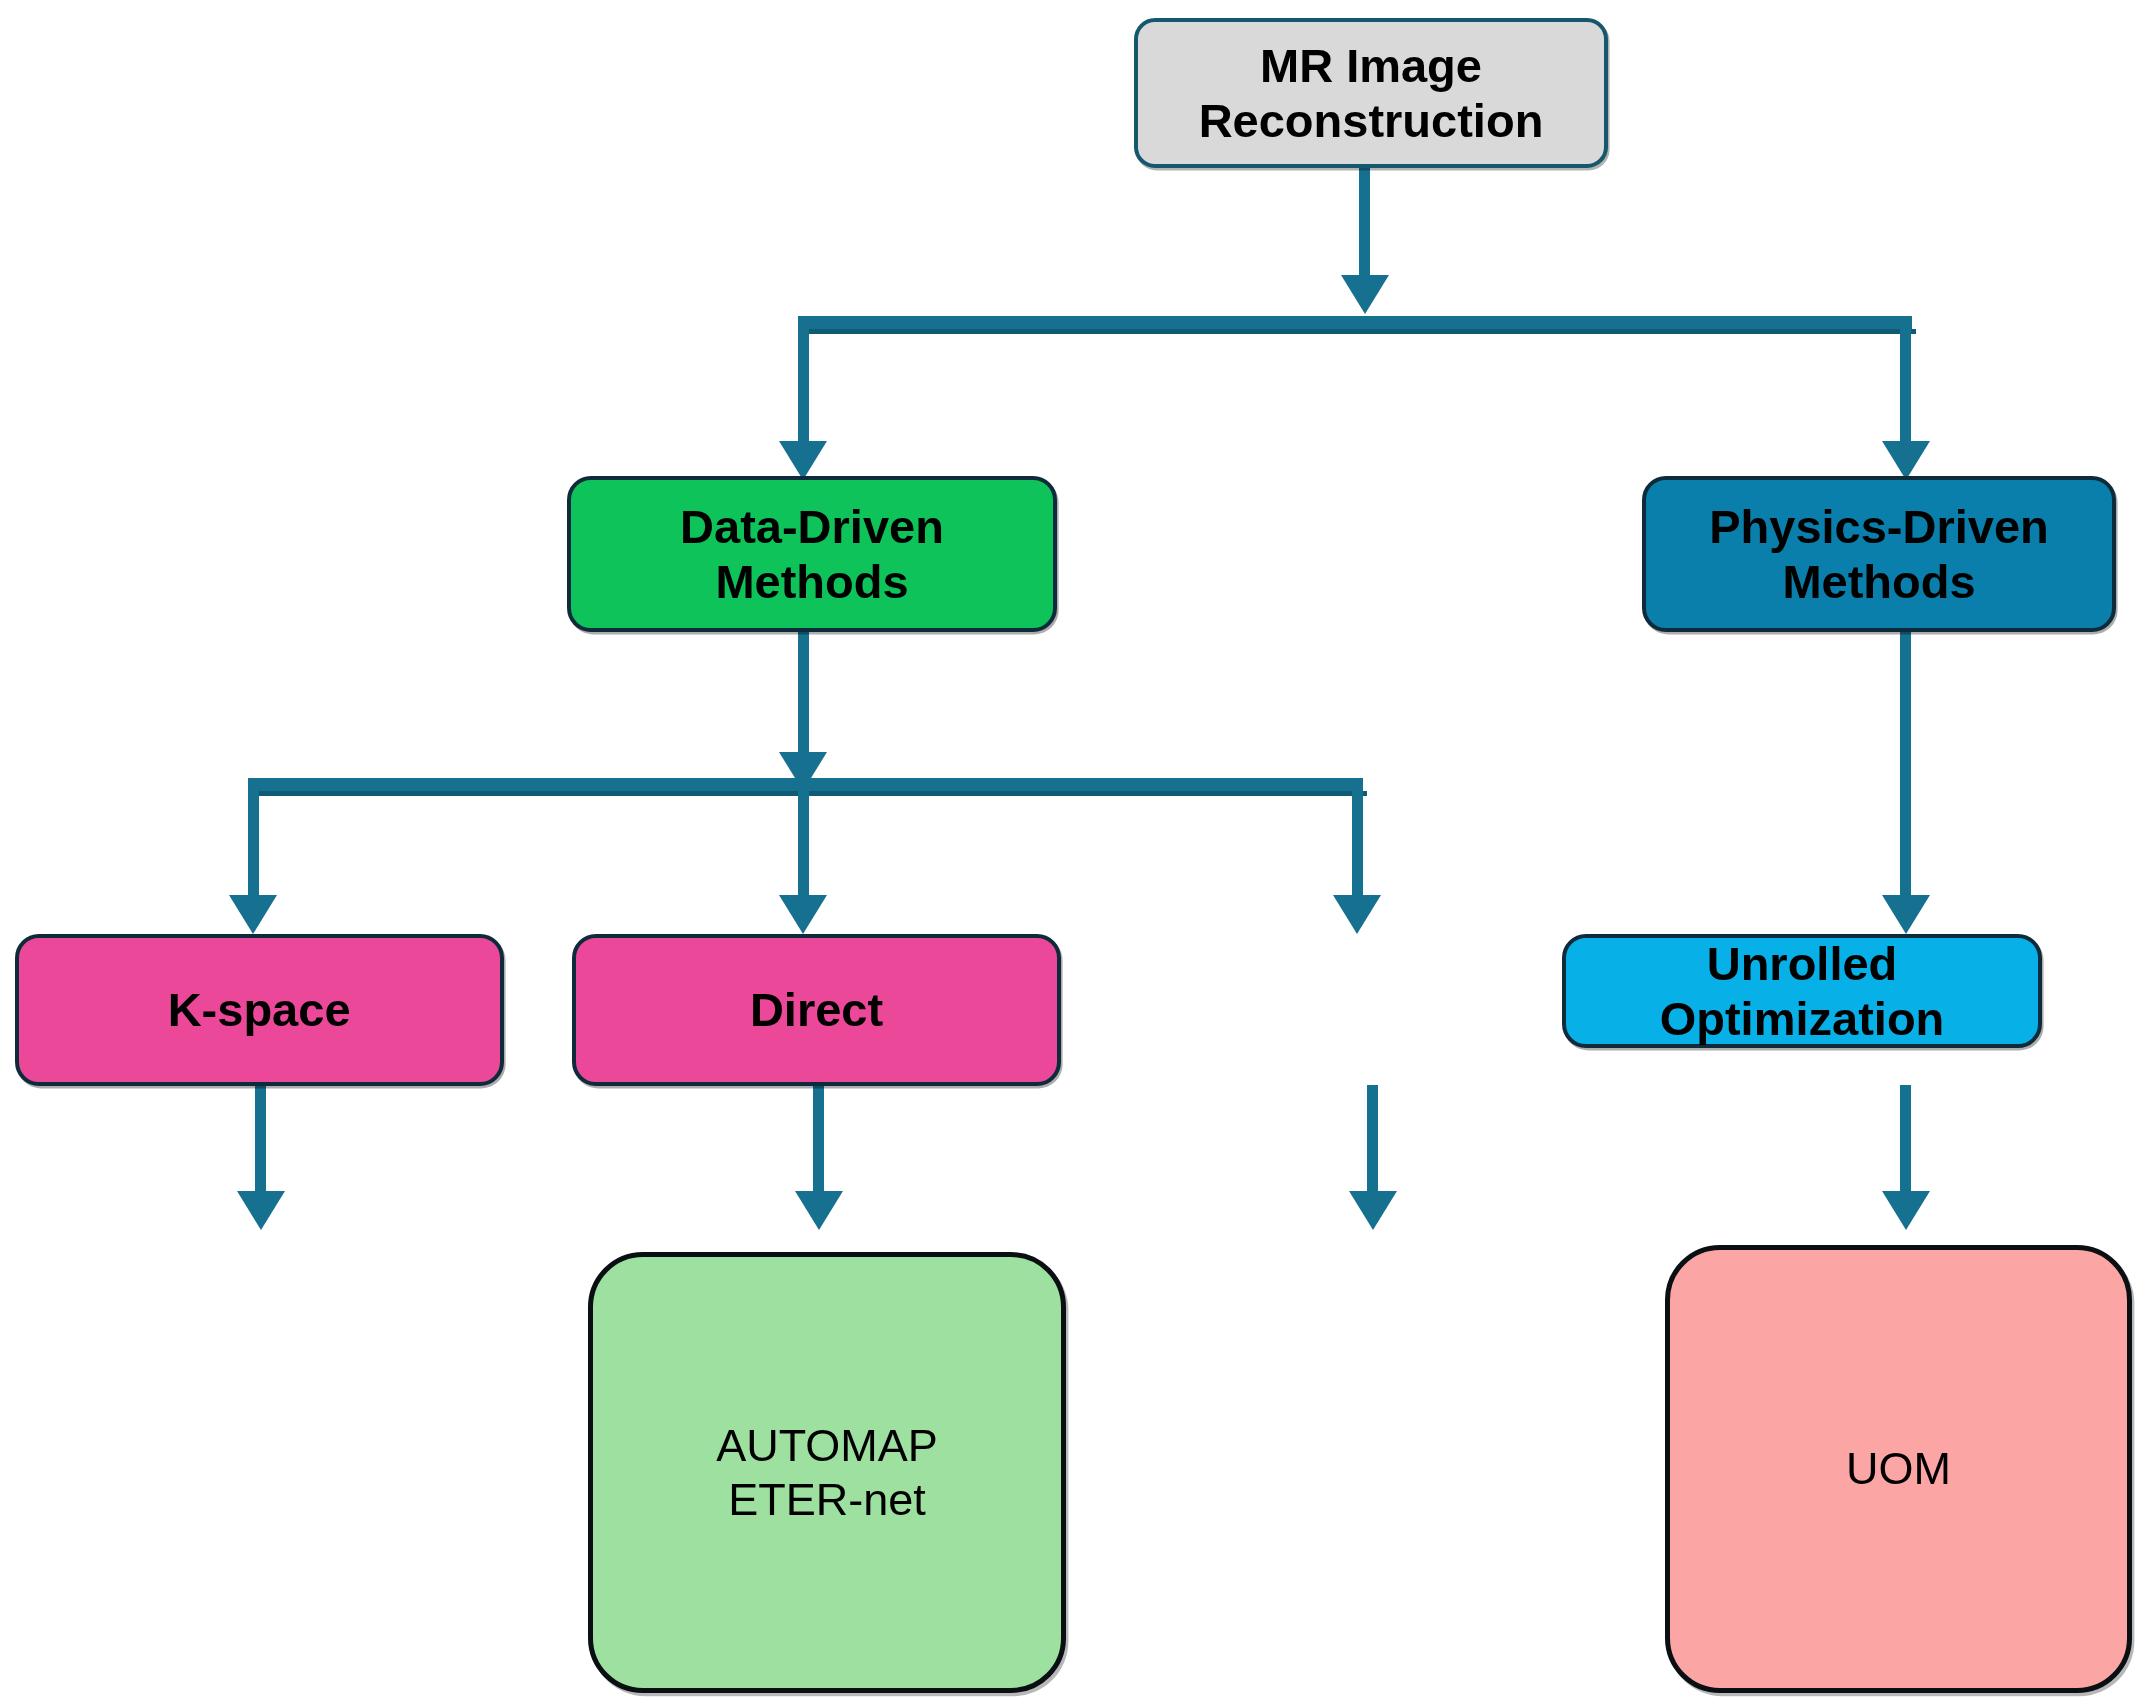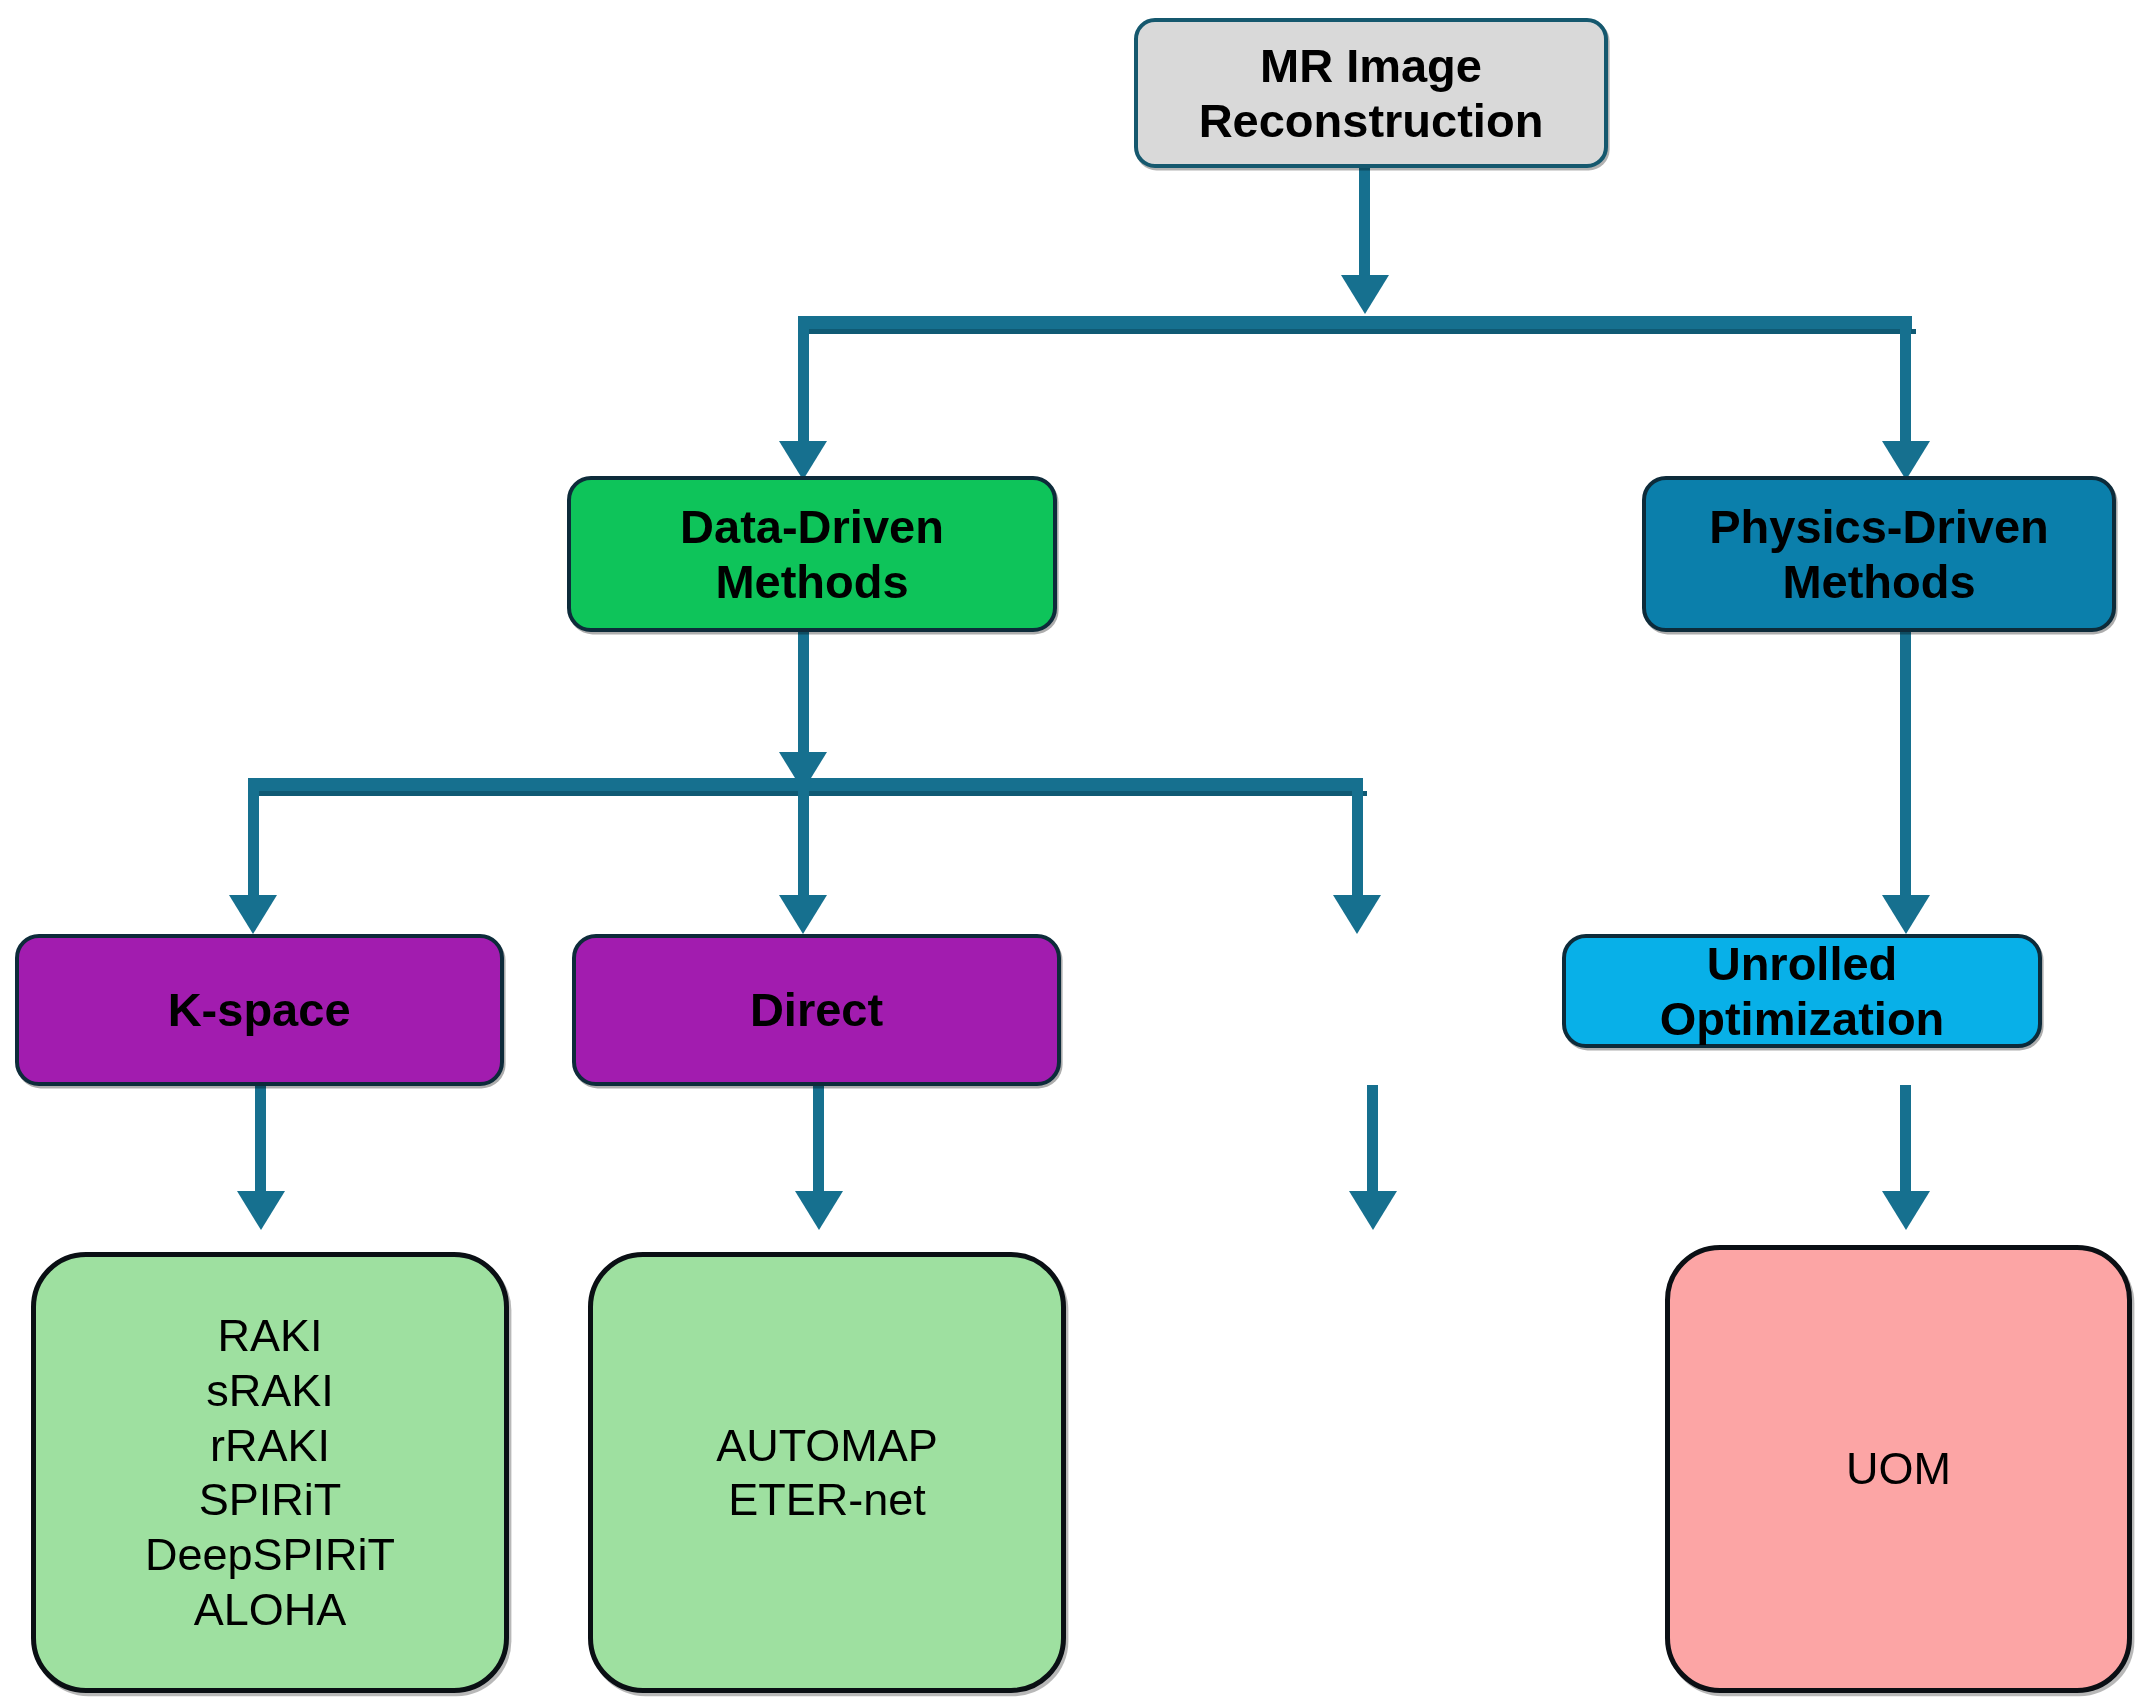--- a/index.html
+++ b/index.html
@@ -47,21 +47,21 @@
   .c-dd { background: #0ec45a; }
   .c-pd { background: #0b7fab; }
   
   .n-sub {
     border: 4.9px solid #0d2b3a;
     border-radius: 24px;
     font-weight: bold;
     font-size: 47px;
     box-shadow: 1.6px 2.4px 0 rgba(0,0,0,0.32);
   }
-  .c-sub-green { background: #a21caf; }
+  .c-sub-green { background: #ec4899; }
   .c-sub-blue  { background: #08b0e8; }
   
   .n-leaf {
     border: 5.7px solid #0a0f14;
     border-radius: 55px;
     font-weight: normal;
     font-size: 45px;
     box-shadow: 2.4px 3.2px 0 rgba(0,0,0,0.28);
   }
   .c-leaf-green { background: #9ee0a0; }
@@ -172,30 +172,20 @@
   </div>
 
 
   <div class="node n-sub c-sub-blue" style="left:1562px; top:934px; width:480px; height:114px;">
     <div>
       <span>Unrolled</span><br>
       <span>Optimization</span>
     </div>
   </div>
 
-  <div class="node n-leaf c-leaf-green" style="left:31px; top:1252px; width:478px; height:441px;">
-    <div class="leaf-list">
-      <span>RAKI</span>
-      <span>sRAKI</span>
-      <span>rRAKI</span>
-      <span>SPIRiT</span>
-      <span>DeepSPIRiT</span>
-      <span>ALOHA</span>
-    </div>
-  </div>
 
   <div class="node n-leaf c-leaf-green" style="left:588px; top:1252px; width:478px; height:441px;text-align:center;">
     <div class="leaf-list">
       <span>AUTOMAP</span>
       <span>ETER-net</span>
     </div>
   </div>
 
 
   <div class="node n-leaf c-leaf-blue" style="left:1665px; top:1245px; width:467px; height:448px;">

